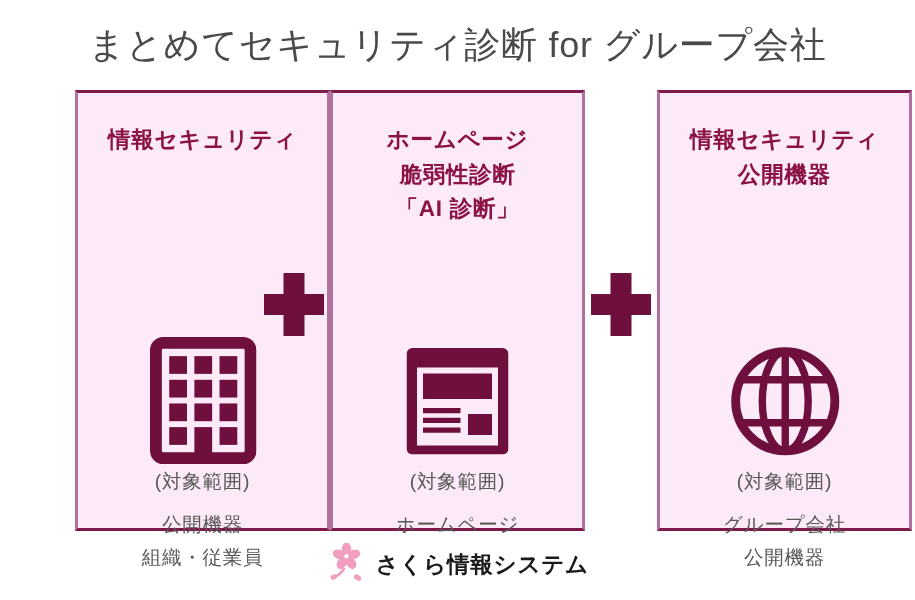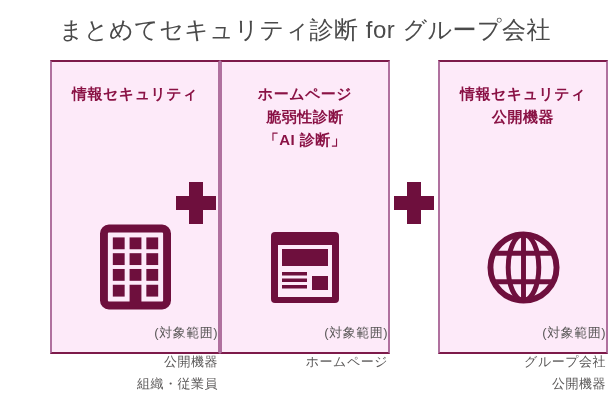--- a/index.html
+++ b/index.html
@@ -22,21 +22,21 @@
   .card-heading{
     margin-top:20px;text-align:center;font-size:15px;font-weight:bold;
     color:#8a1245;line-height:23px;letter-spacing:0.5px;
   }
   .card-heading span{display:block;}
   .card-icon{
     position:absolute;top:158px;left:0;width:100%;height:94px;
     display:flex;align-items:center;justify-content:center;
   }
   .card-scope{
-    position:absolute;top:262px;left:0;width:100%;text-align:right;
+    position:absolute;top:250px;left:0;width:100%;text-align:center;
     color:#595757;font-size:13px;
   }
   .scope-label{margin-bottom:9px;letter-spacing:0.5px;}
   .scope-line{line-height:22px;letter-spacing:0.5px;}
   .plus-sep{position:absolute;top:182px;width:40px;height:42px;}
   .plus-1{left:176px;}
   .plus-2{left:394px;}
   .footer{
     position:absolute;top:361px;left:0;width:610px;height:30px;
     display:flex;align-items:center;justify-content:center;gap:7px;
@@ -138,14 +138,32 @@
         </g>
       </svg>
     </div>
     <div class="card-scope">
       <div class="scope-label">(対象範囲)</div>
       <div class="scope-line">グループ会社</div>
       <div class="scope-line">公開機器</div>
     </div>
   </div>
 
+  <div class="footer">
+    <span style="display:inline-flex;">
+      <svg width="26" height="28" viewBox="0 0 30 32" aria-hidden="true">
+        <g fill="#f29ec0">
+          <ellipse cx="15" cy="4.5" rx="3.6" ry="5"></ellipse>
+          <ellipse cx="20.7" cy="8.6" rx="3.6" ry="5" transform="rotate(72 20.7 8.6)"></ellipse>
+          <ellipse cx="18.5" cy="15.3" rx="3.6" ry="5" transform="rotate(144 18.5 15.3)"></ellipse>
+          <ellipse cx="11.5" cy="15.3" rx="3.6" ry="5" transform="rotate(216 11.5 15.3)"></ellipse>
+          <ellipse cx="9.3" cy="8.6" rx="3.6" ry="5" transform="rotate(288 9.3 8.6)"></ellipse>
+        </g>
+        <circle cx="15" cy="10" r="1.6" fill="#ffffff"></circle>
+        <path d="M5 26 Q10 25 13.5 19" stroke="#f29ec0" stroke-width="2.2" fill="none"></path>
+        <ellipse cx="5.3" cy="26" rx="2.6" ry="1.9" fill="#f29ec0" transform="rotate(-25 5.3 26)"></ellipse>
+        <ellipse cx="23.5" cy="26.5" rx="3" ry="2" fill="#f29ec0" transform="rotate(35 23.5 26.5)"></ellipse>
+      </svg>
+    </span>
+    <span class="footer-company">さくら情報システム</span>
+  </div>
 
 </div>
 
 </body></html>

